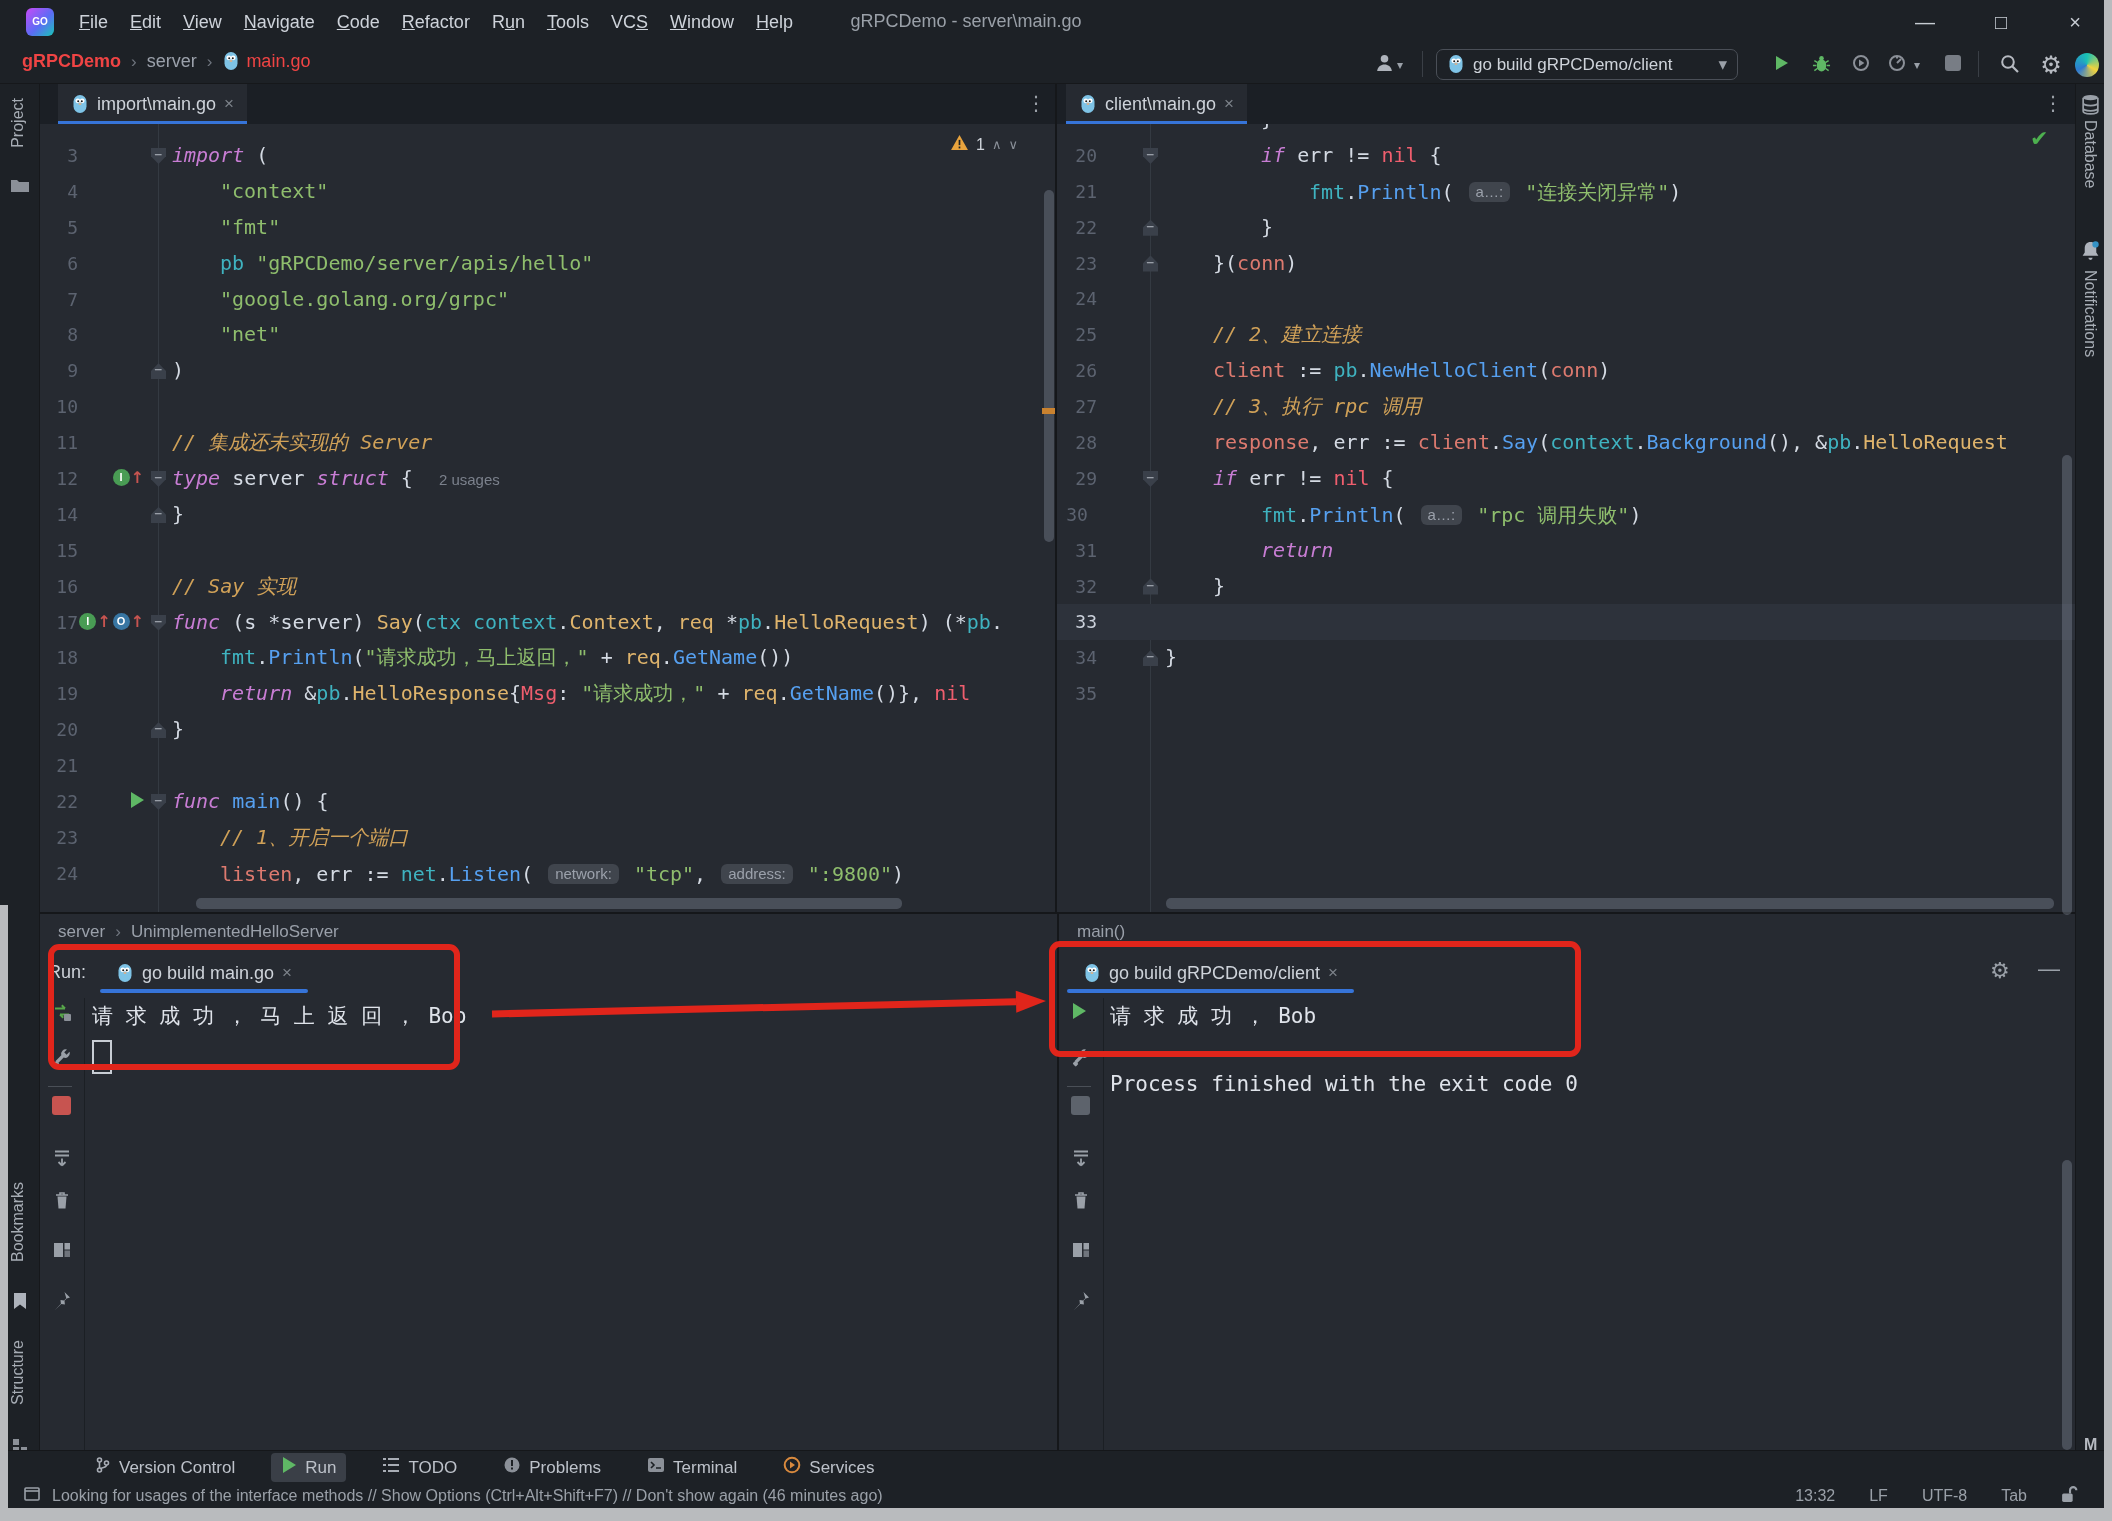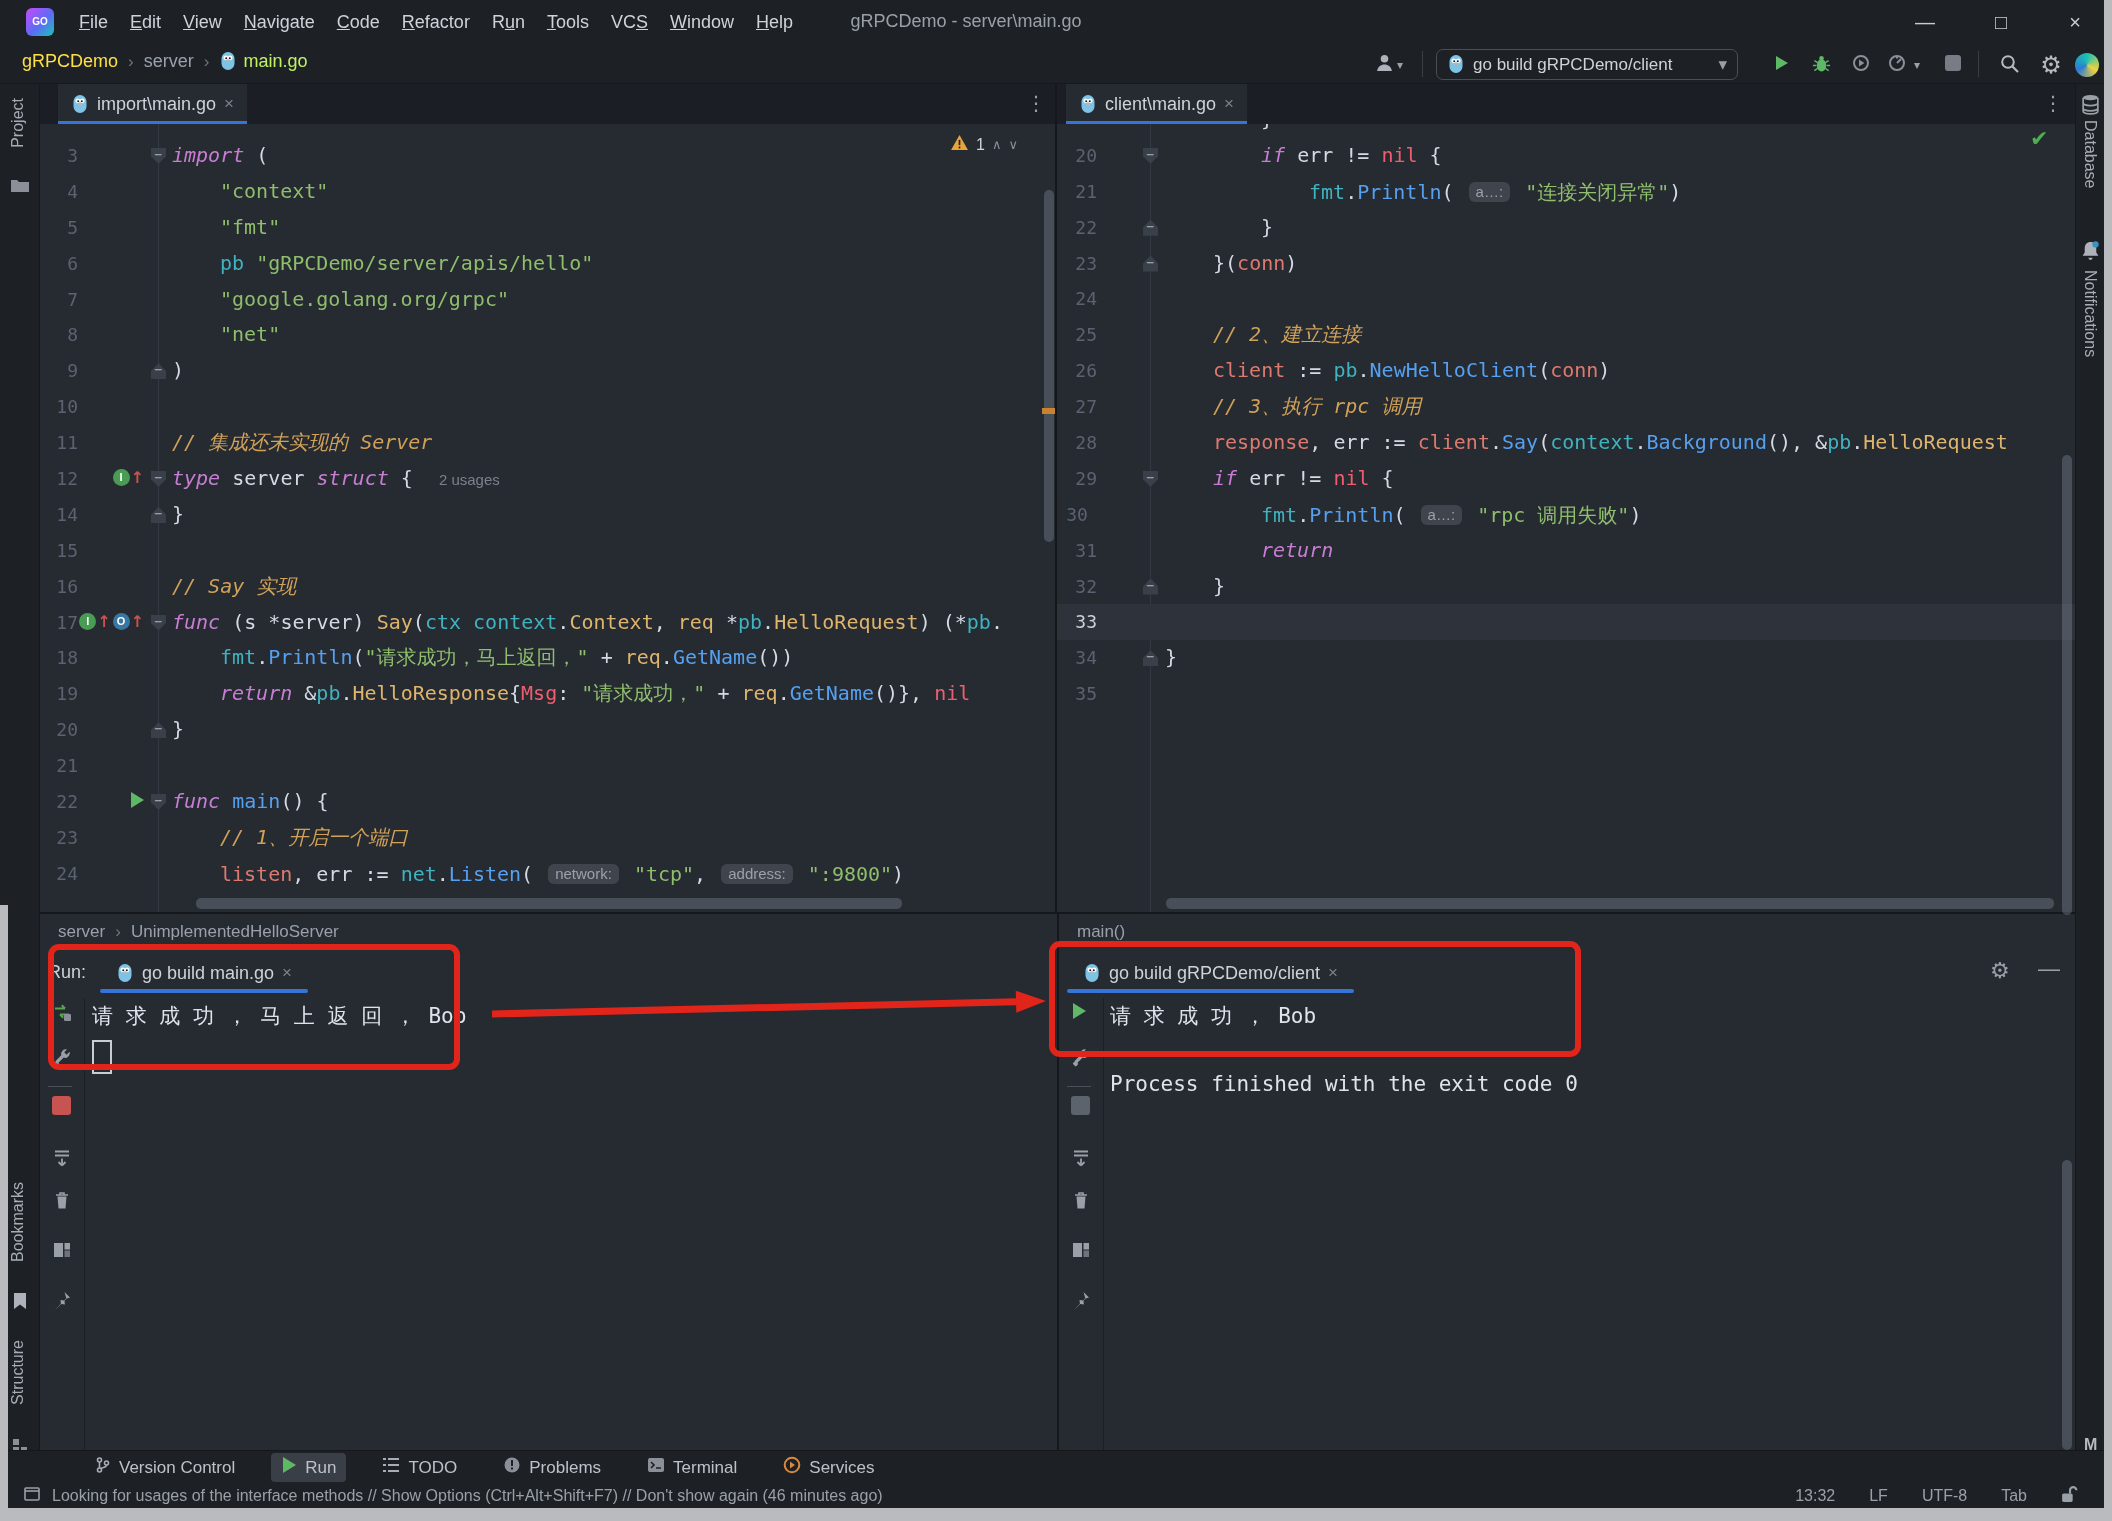--- a/index.html
+++ b/index.html
@@ -8,23 +8,23 @@
   #titlebar{position:absolute;left:0;top:0;width:2112px;height:44px;background:#1d2126;}
   #logo{position:absolute;left:26px;top:8px;width:28px;height:28px;border-radius:6px;background:linear-gradient(135deg,#c94af7 0%,#5b6cf5 55%,#18c7b7 100%);color:#fff;font:bold 10px/28px "Liberation Sans",sans-serif;text-align:center;}
   #menus{position:absolute;left:68px;top:0;height:44px;display:flex;align-items:center;}
   .menu{color:#ced3da;font-size:18px;padding:4px 11px;}
   #wtitle{position:absolute;left:966px;top:11px;transform:translateX(-50%);color:#9aa0a8;font-size:18px;white-space:nowrap;}
   .wctl{position:absolute;top:0;width:46px;height:44px;color:#c7ccd3;font-size:20px;text-align:center;line-height:44px;}
   
   #navbar{position:absolute;left:0;top:44px;width:2112px;height:40px;background:#1d2126;border-bottom:1px solid #16181b;box-sizing:border-box;}
   #crumbs{position:absolute;left:22px;top:51px;display:flex;align-items:center;gap:10px;font-size:18px;}
   .crumb-sep{color:#6f757e;font-size:17px;}
-  #crumb-root{color:#fde047;font-weight:normal;}
+  #crumb-root{color:#ef4444;font-weight:bold;}
   #crumb-server{color:#9ba1ab;}
-  #crumb-file{color:#bef264;display:flex;align-items:center;gap:6px;}
+  #crumb-file{color:#ef4444;display:flex;align-items:center;gap:6px;}
   #user-btn{position:absolute;left:1374px;top:52px;display:flex;align-items:center;gap:2px;color:#9aa0a8;}
   .navsep{position:absolute;top:51px;width:1px;height:26px;background:#3a3f46;}
   #runcfg{position:absolute;left:1436px;top:49px;width:302px;height:31px;border:1px solid #4a4f57;border-radius:7px;display:flex;align-items:center;gap:8px;padding:0 10px;box-sizing:border-box;color:#ced3da;font-size:17px;white-space:nowrap;}
   #runcfg .cfgcaret{margin-left:auto;color:#9aa0a8;}
   .navico{position:absolute;top:52px;width:26px;height:26px;display:flex;align-items:center;justify-content:center;}
   .ball{display:inline-block;width:24px;height:24px;border-radius:50%;background:conic-gradient(#19c2b4,#f2d33c,#2e7bd1,#19c2b4);}
   .gearg{font-size:24px;color:#b6bac1;line-height:26px;}
   
   #left-stripe{position:absolute;left:0;top:84px;width:40px;height:1424px;background:#1d2126;border-right:1px solid #16181b;box-sizing:border-box;}
   #right-stripe{position:absolute;left:2075px;top:84px;width:29px;height:1424px;background:#1d2126;border-left:1px solid #16181b;box-sizing:border-box;}

